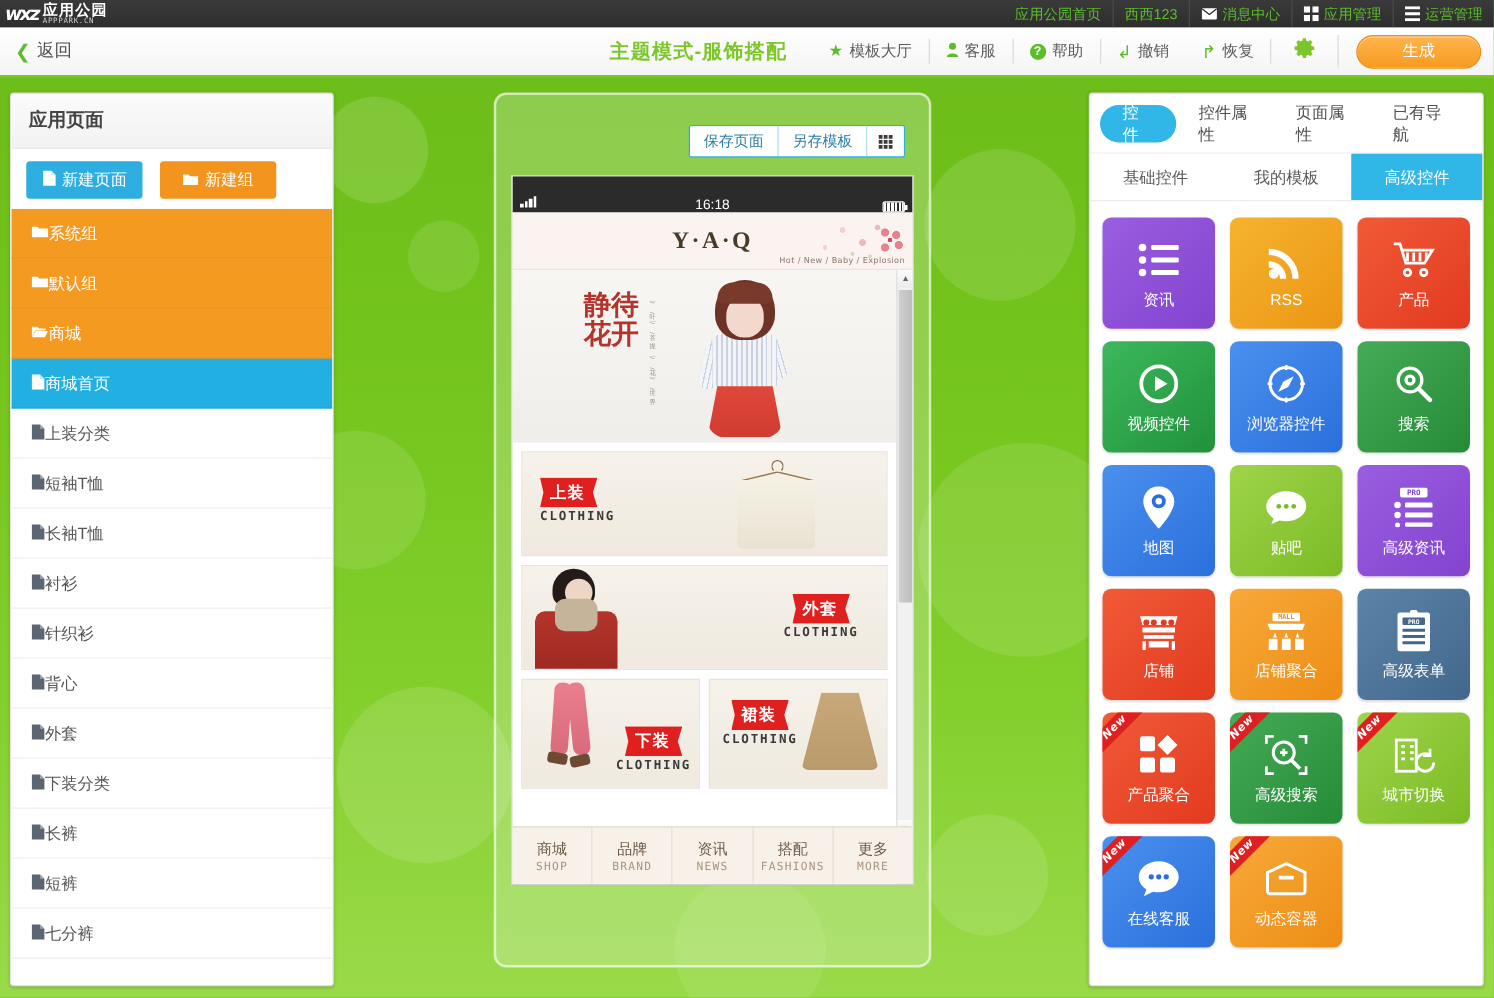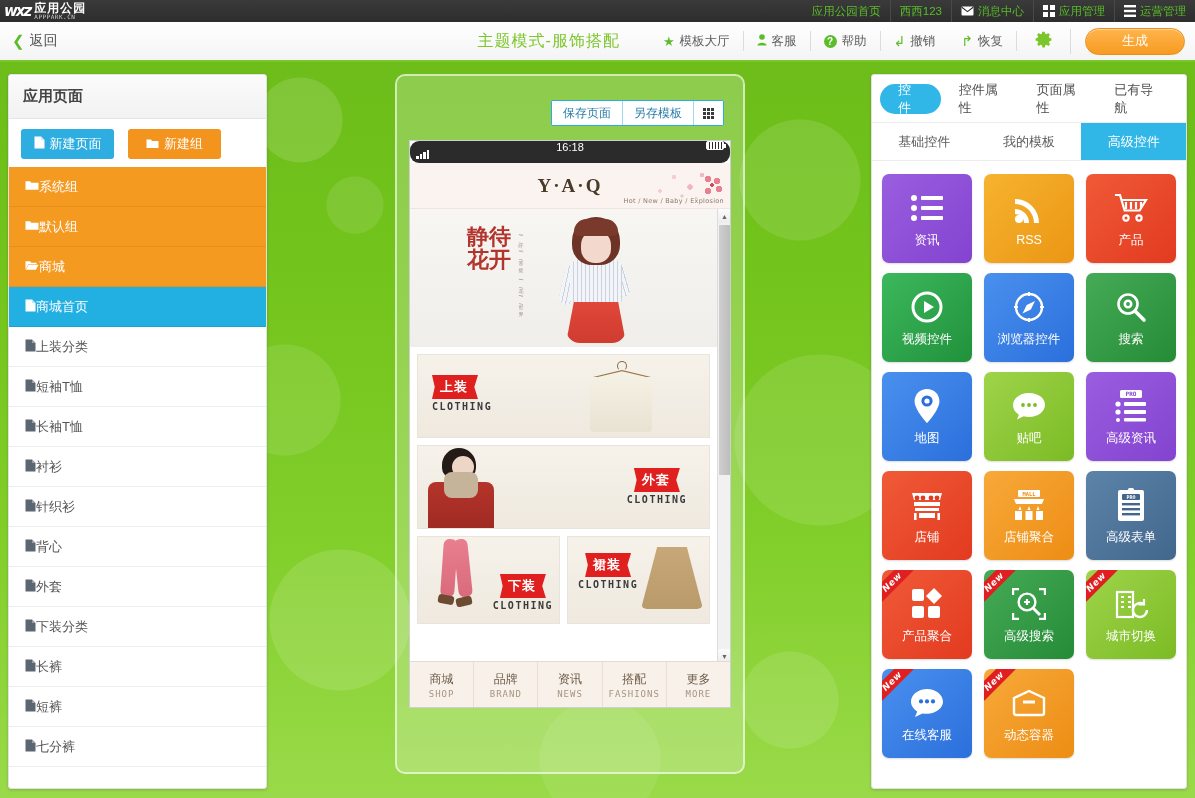--- a/index.html
+++ b/index.html
@@ -57,22 +57,22 @@
     border-bottom: 2px solid #7ac629;
     display: flex; align-items: center;
   }
   .back-btn {
     display: flex; align-items: center; gap: 5px; padding: 0 12px; height: 40px;
     color: #4f4f4f; font-size: 14px; cursor: pointer;
   }
   .back-chev { color: #5bbd2a; font-size: 15px; font-weight: bold; }
   .tb-right { margin-left: auto; display: flex; align-items: center; height: 40px; padding-right: 10px; }
   .tb-title {
-    color: #7cc62c; font-size: 16px; font-weight: normal; letter-spacing: 1px;
-    margin-right: 30px;
+    color: #7cc62c; font-size: 16px; font-weight: bold; letter-spacing: 1px;
+    margin-right: 20px;
   }
   .tb-item {
     display: flex; align-items: center; gap: 5px; padding: 0 13px;
     font-size: 12.5px; color: #5d5d5d; cursor: pointer; height: 20px;
     border-right: 1px solid #dcdcdc;
   }
   .tb-item.nosep { border-right: none; }
   .tb-group { display: flex; align-items: center; border-right: 1px solid #dcdcdc; }
   .tb-group .tb-item { border-right: none; }
   .i-star { color: #5bbd2a; font-size: 13px; }
@@ -144,22 +144,22 @@
   }
   .pv-btn:last-child { border-right: none; padding: 0 9px; }
   .qr-ico { display: grid; grid-template-columns: repeat(3,3px); grid-gap: 1px; }
   .qr-ico i { width: 3px; height: 3px; background: #3b3b3b; display: block; }
 
   .phone {
     position: absolute; left: 409px; top: 140px; width: 322px; height: 568px;
     background: #fff; border: 1px solid #cfcfcf; overflow: hidden;
   }
   .status-bar {
-    height: 22px; background: #2b2b2b; color: #fff; display: flex;
-    align-items: flex-start; justify-content: center; position: relative; font-size: 11px; border-radius: 9px;
+    height: 29px; background: #2b2b2b; color: #fff; display: flex;
+    align-items: flex-end; justify-content: center; position: relative; font-size: 11px;
   }
   .sig { position: absolute; left: 6px; bottom: 4px; display: flex; align-items: flex-end; gap: 1px; }
   .sig i { width: 2.5px; background: #fff; display: block; }
   .batt {
     position: absolute; right: 6px; width: 18px; height: 9px;
     border: 1px solid #fff; border-radius: 2px;
     background: repeating-linear-gradient(90deg,#fff 0 2px, #2b2b2b 2px 3px);
   }
   .batt:after { content:""; position:absolute; right:-3px; top:2px; width:2px; height:4px; background:#fff; }
 

